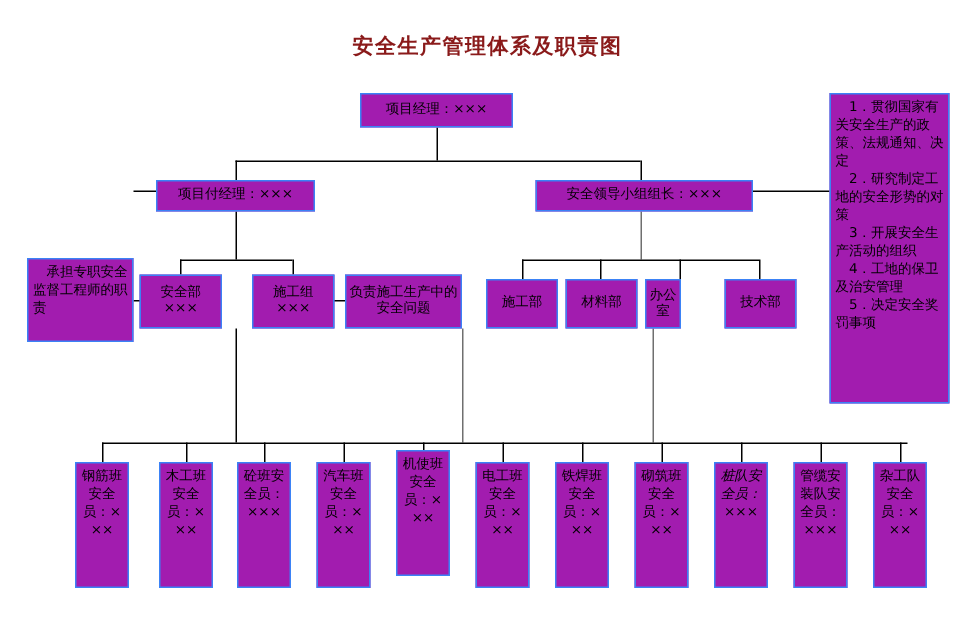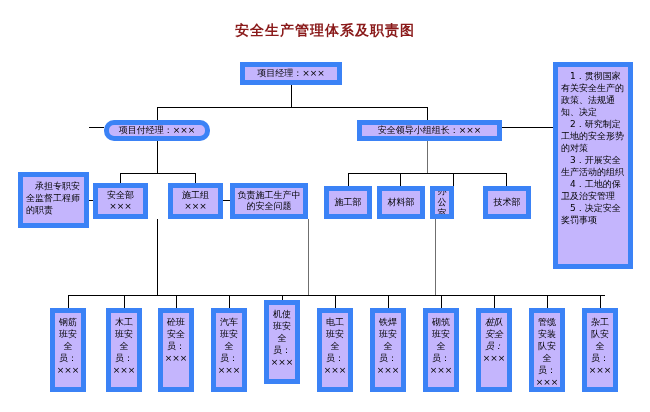--- a/index.html
+++ b/index.html
@@ -19,22 +19,22 @@
     font-size:14px;
     font-weight:bold;
     color:#8a1a1a;
     letter-spacing:1px;
   }
 
   
   .box{
     position:absolute;
     box-sizing:border-box;
-    border:5px solid #3b82f6;
-    background:#c4b5fd;
+    border:1px solid #3b82f6;
+    background:#a21caf;
     color:#000000;
     font-size:9px;
     line-height:11px;
     text-align:center;
     display:flex;
     flex-direction:column;
     align-items:center;
     justify-content:center;
     z-index:3;
     padding:1px;
@@ -113,21 +113,21 @@
 
   <div class="box" style="left:240px;top:62px;width:102px;height:23px;">
     <span class="nm">项目经理：×××</span>
   </div>
 
 
   <div class="box para" style="left:18px;top:172px;width:71px;height:56px;">
     <span>承担专职安全监督工程师的职责</span>
   </div>
 
-  <div class="box" style="left:104px;top:120px;width:106px;height:21px;border-radius:10px;">
+  <div class="box" style="left:104px;top:120px;width:106px;height:21px;">
     <span class="nm">项目付经理：×××</span>
   </div>
 
   <div class="box" style="left:357px;top:120px;width:145px;height:21px;">
     <span class="nm">安全领导小组组长：×××</span>
   </div>
 
   <div class="box para" style="left:553px;top:62px;width:80px;height:207px;">
     <span>1．贯彻国家有关安全生产的政策、法规通知、决定</span>
     <span>2．研究制定工地的安全形势的对策</span>

